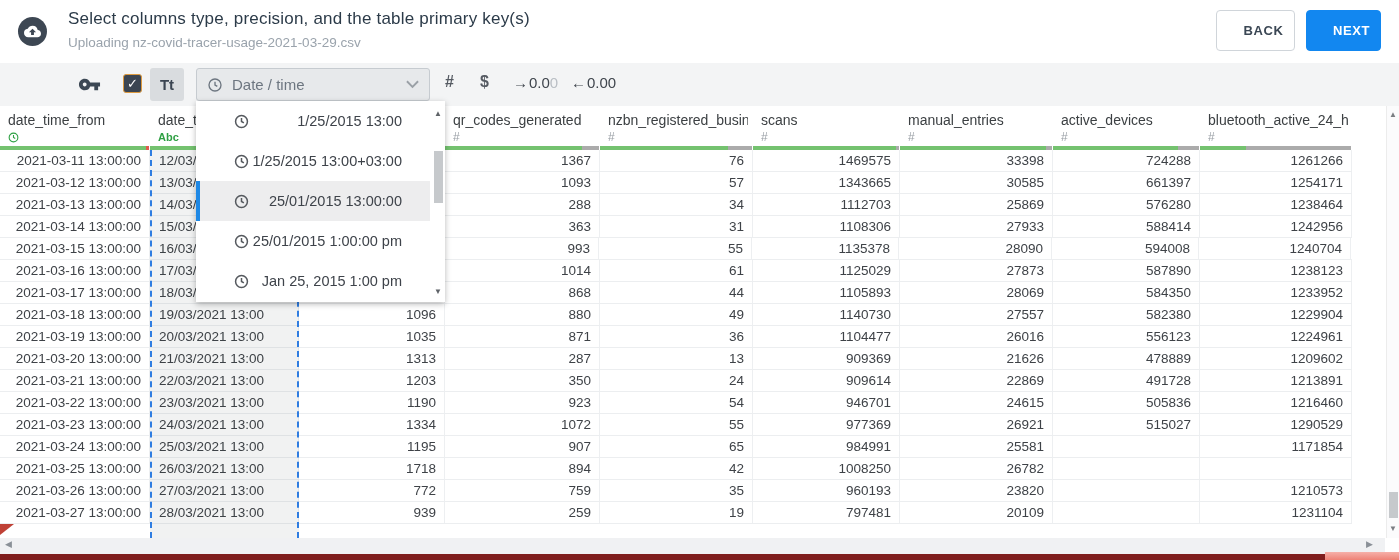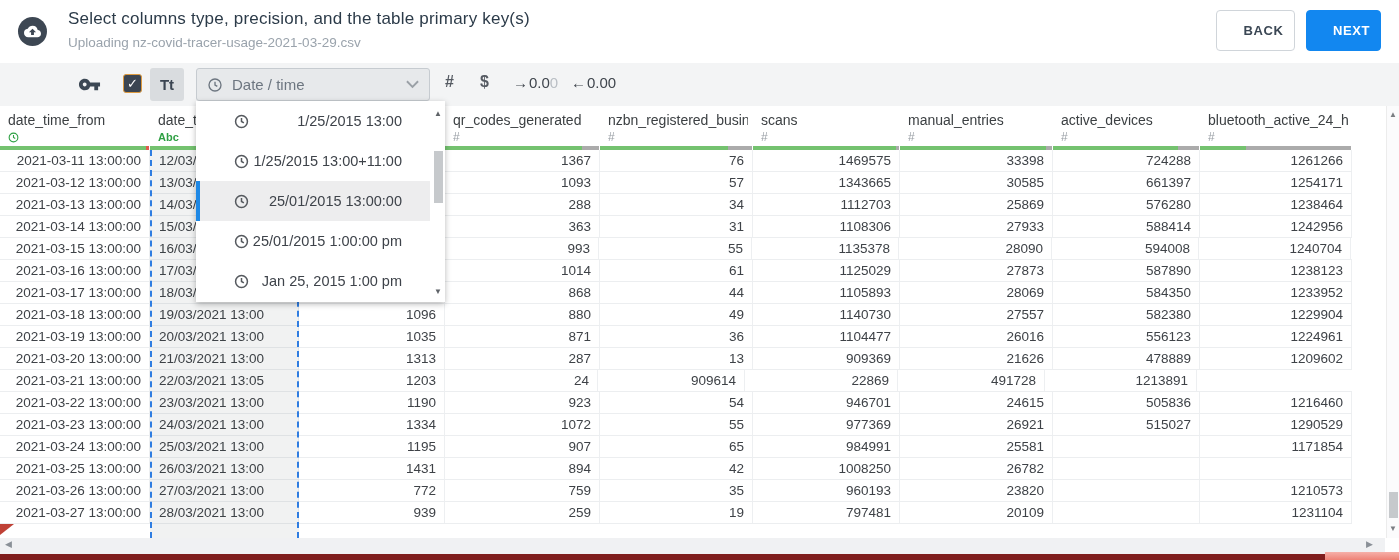--- a/index.html
+++ b/index.html
@@ -333,22 +333,23 @@
           <div class="cell ar" style="width: 146px;">1313</div>
           <div class="cell ar" style="width: 155px;">287</div>
           <div class="cell ar" style="width: 153px;">13</div>
           <div class="cell ar" style="width: 147px;">909369</div>
           <div class="cell ar" style="width: 153px;">21626</div>
           <div class="cell ar" style="width: 147px;">478889</div>
           <div class="cell ar" style="width: 152px;">1209602</div>
         </div>
         <div class="trow">
           <div class="cell ar" style="width: 150px;">2021-03-21 13:00:00</div>
-          <div class="cell al" style="width: 149px;">22/03/2021 13:05</div>
+          <div class="cell al" style="width: 149px;">22/03/2021 13:00</div>
           <div class="cell ar" style="width: 146px;">1203</div>
+          <div class="cell ar" style="width: 155px;">350</div>
           <div class="cell ar" style="width: 153px;">24</div>
           <div class="cell ar" style="width: 147px;">909614</div>
           <div class="cell ar" style="width: 153px;">22869</div>
           <div class="cell ar" style="width: 147px;">491728</div>
           <div class="cell ar" style="width: 152px;">1213891</div>
         </div>
         <div class="trow">
           <div class="cell ar" style="width: 150px;">2021-03-22 13:00:00</div>
           <div class="cell al" style="width: 149px;">23/03/2021 13:00</div>
           <div class="cell ar" style="width: 146px;">1190</div>
@@ -377,21 +378,21 @@
           <div class="cell ar" style="width: 155px;">907</div>
           <div class="cell ar" style="width: 153px;">65</div>
           <div class="cell ar" style="width: 147px;">984991</div>
           <div class="cell ar" style="width: 153px;">25581</div>
           <div class="cell ar" style="width: 147px;"></div>
           <div class="cell ar" style="width: 152px;">1171854</div>
         </div>
         <div class="trow">
           <div class="cell ar" style="width: 150px;">2021-03-25 13:00:00</div>
           <div class="cell al" style="width: 149px;">26/03/2021 13:00</div>
-          <div class="cell ar" style="width: 146px;">1431</div>
+          <div class="cell ar" style="width: 146px;">1718</div>
           <div class="cell ar" style="width: 155px;">894</div>
           <div class="cell ar" style="width: 153px;">42</div>
           <div class="cell ar" style="width: 147px;">1008250</div>
           <div class="cell ar" style="width: 153px;">26782</div>
           <div class="cell ar" style="width: 147px;"></div>
           <div class="cell ar" style="width: 152px;"></div>
         </div>
         <div class="trow">
           <div class="cell ar" style="width: 150px;">2021-03-26 13:00:00</div>
           <div class="cell al" style="width: 149px;">27/03/2021 13:00</div>
@@ -438,21 +439,21 @@
             <circle cx="12" cy="12" r="9.5"></circle>
             <path d="M12 6.5v5.5l3.8 2.2"></path>
           </svg>
           <span class="dlabel">1/25/2015 13:00</span>
         </div>
         <div class="ditem">
           <svg width="15" height="15" viewBox="0 0 24 24" fill="none" stroke="#55595e" stroke-width="2.4">
             <circle cx="12" cy="12" r="9.5"></circle>
             <path d="M12 6.5v5.5l3.8 2.2"></path>
           </svg>
-          <span class="dlabel">1/25/2015 13:00+11:00</span>
+          <span class="dlabel">1/25/2015 13:00+03:00</span>
         </div>
         <div class="ditem sel">
           <svg width="15" height="15" viewBox="0 0 24 24" fill="none" stroke="#55595e" stroke-width="2.4">
             <circle cx="12" cy="12" r="9.5"></circle>
             <path d="M12 6.5v5.5l3.8 2.2"></path>
           </svg>
           <span class="dlabel">25/01/2015 13:00:00</span>
         </div>
         <div class="ditem">
           <svg width="15" height="15" viewBox="0 0 24 24" fill="none" stroke="#55595e" stroke-width="2.4">

